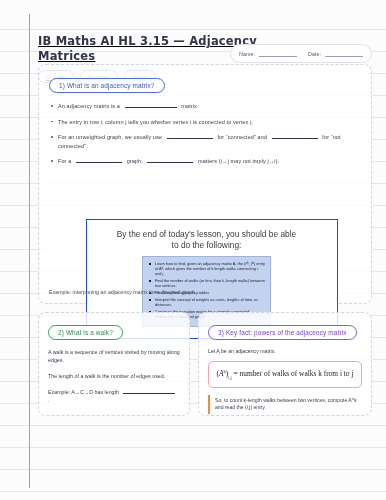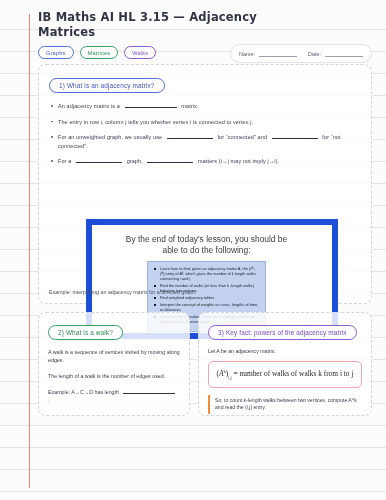--- a/index.html
+++ b/index.html
@@ -21,22 +21,23 @@
         #dfe6ef 22px
       );
     background-position:0 8px;
   }
   #margin-rule{
     position:absolute;left:29px;top:14px;bottom:12px;width:1.2px;
     background:#f08273;
   }
   #sheet{
     position:absolute;inset:0;
-    padding:10px 14px 0 38px;
+    padding:34px 14px 0 38px;
     box-sizing:border-box;
+    text-decoration:underline;
   }
   
   .doc-title{
     font-family:"DejaVu Sans", sans-serif;
     font-size:11.5px;line-height:15px;
     color:#2f3545;letter-spacing:.2px;
     margin:0 0 6px 0;max-width:250px;
   }
   .chip-row{display:flex;align-items:center;gap:6px;margin-bottom:0;}
   .chip{
@@ -85,21 +86,21 @@
     width:1.8px;height:1.8px;border-radius:50%;background:#555b6b;
   }
   .blank{
     display:inline-block;border-bottom:.9px solid #2f3442;
     height:5px;vertical-align:baseline;margin:0 3px;
   }
   .b-lg{width:52px;} .b-md{width:46px;}
   
   #slide{
     position:absolute;left:47px;top:154px;right:33px;height:120px;
-    background:#fff;border:6px solid #1d4ed8;box-sizing:border-box;
+    background:#fff;border:1px solid #1d4ed8;box-sizing:border-box;
     padding:9px 11px 0 0;
   }
   .slide-title{
     text-align:center;font-size:8.4px;line-height:11px;color:#3c3c3c;
     font-family:"Liberation Sans", sans-serif;margin:0 26px 5px 26px;
   }
   .slide-body{
     margin:0 55px;background:#c3d3ef;border:1px solid #9db3d9;
     padding:4px 5px 5px 5px;
   }

